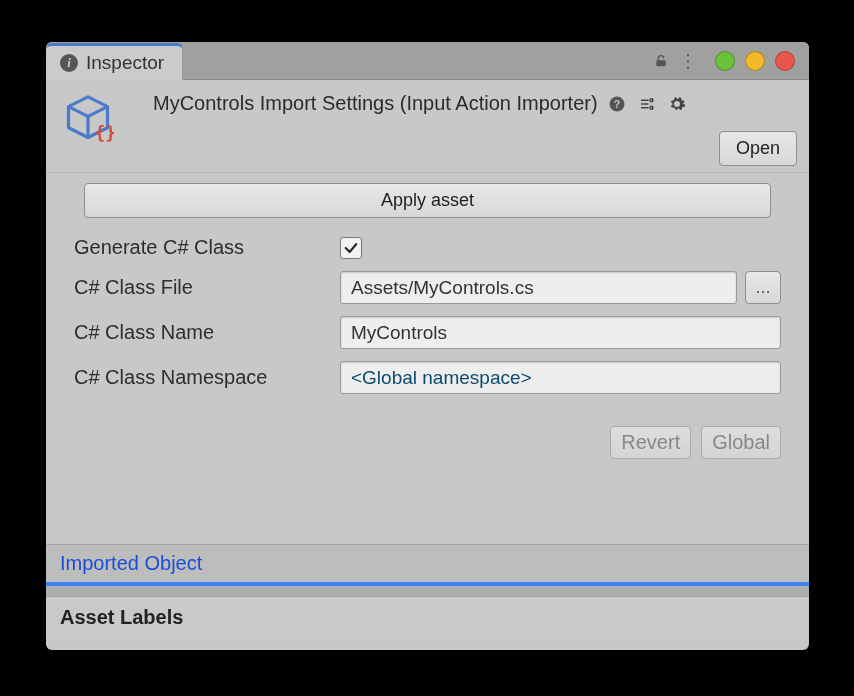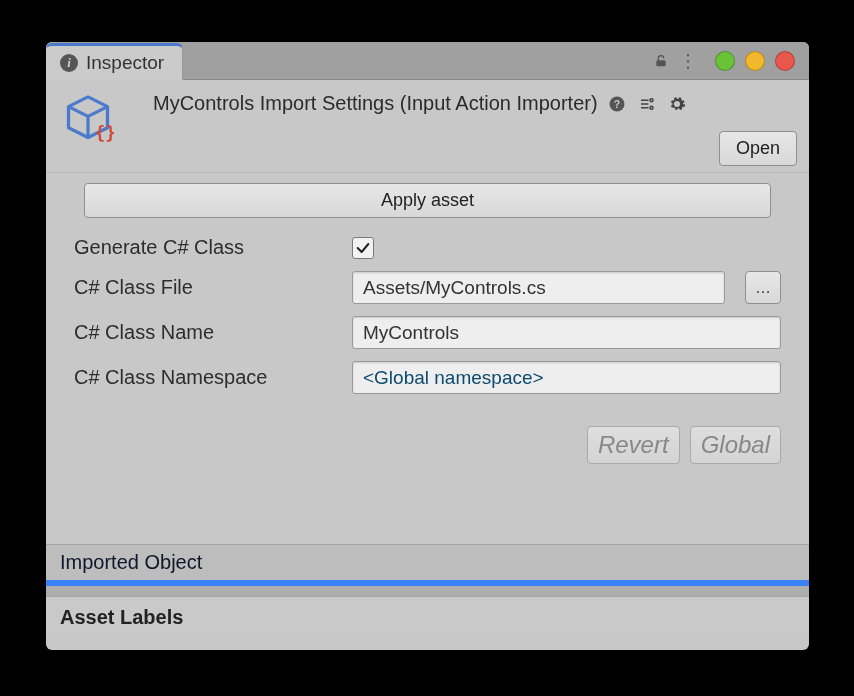--- a/index.html
+++ b/index.html
@@ -102,30 +102,30 @@
     margin: 10px auto 18px auto;
     text-align:center;
     padding: 6px 0;
   }
   .btn.disabled {
     color:#888;
     background: linear-gradient(#dedede,#d4d4d4);
     border-color:#aaa;
     cursor: default;
   }
-  .btn.small { padding: 4px 10px; font-size: 24px; font-style: italic; }
+  .btn.small { padding: 4px 10px; font-size: 20px; }
 
   
   .body {
     padding: 0 28px 0 28px;
   }
   .form-row {
     display:flex;
     align-items:center;
-    gap: 20px;
+    gap: 8px;
     margin-bottom: 12px;
   }
   .form-label {
     width: 258px;
     font-size: 20px;
     color: #2d2d2d;
   }
   .chk {
     width: 22px; height: 22px;
     border: 1px solid #7a7a7a;
@@ -175,23 +175,23 @@
     left:0; right:0;
     height: 42px;
     display:flex;
     align-items:center;
     padding: 0 14px;
   }
   .imported {
     bottom: 64px;
     background:#bdbdbd;
     border-top:1px solid #a4a4a4;
-    border-bottom:6px solid #3b82f6;
+    border-bottom:4px solid #3b82f6;
     font-size: 20px;
-    color:#0f172a;
+    color:#1d4ed8;
   }
   .between {
     position:absolute;
     left:0; right:0;
     bottom:42px;
     height:22px;
     background:#adadad;
   }
   .labels {
     bottom: 12px;

